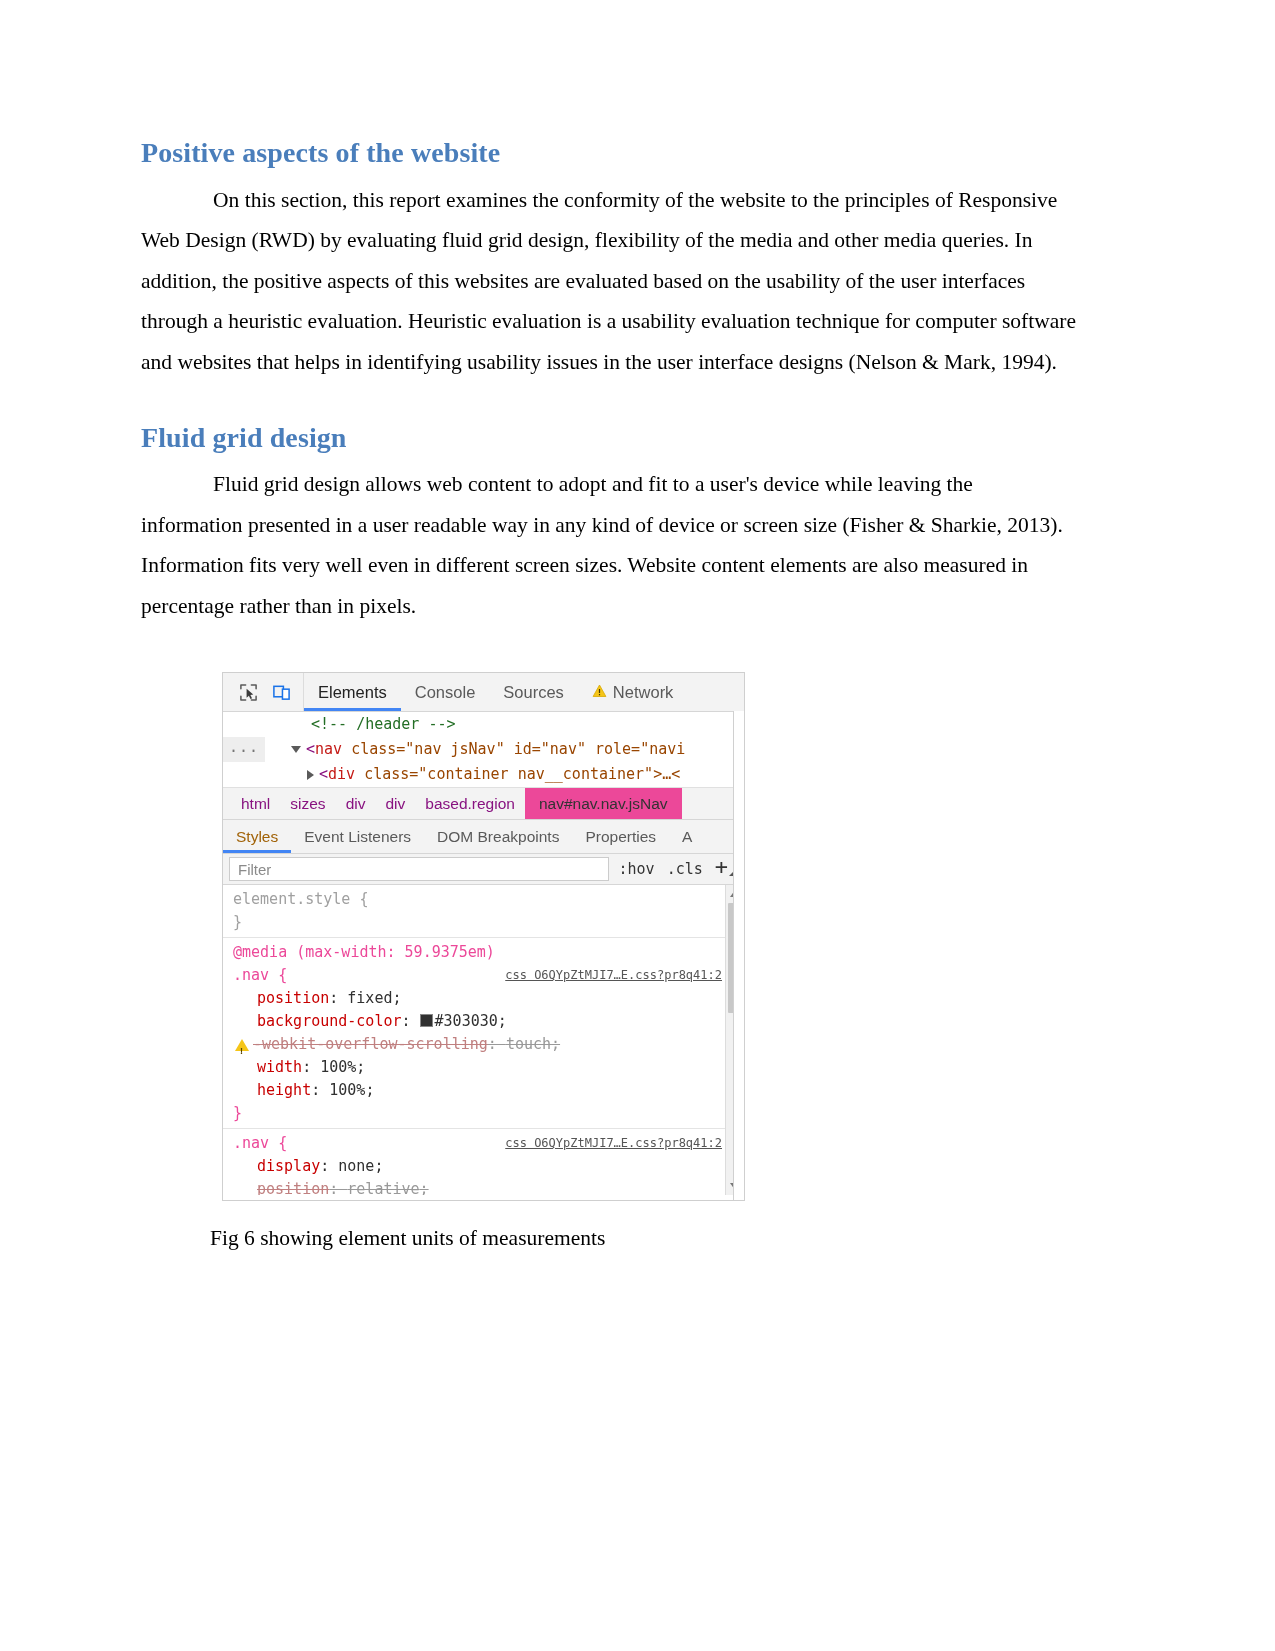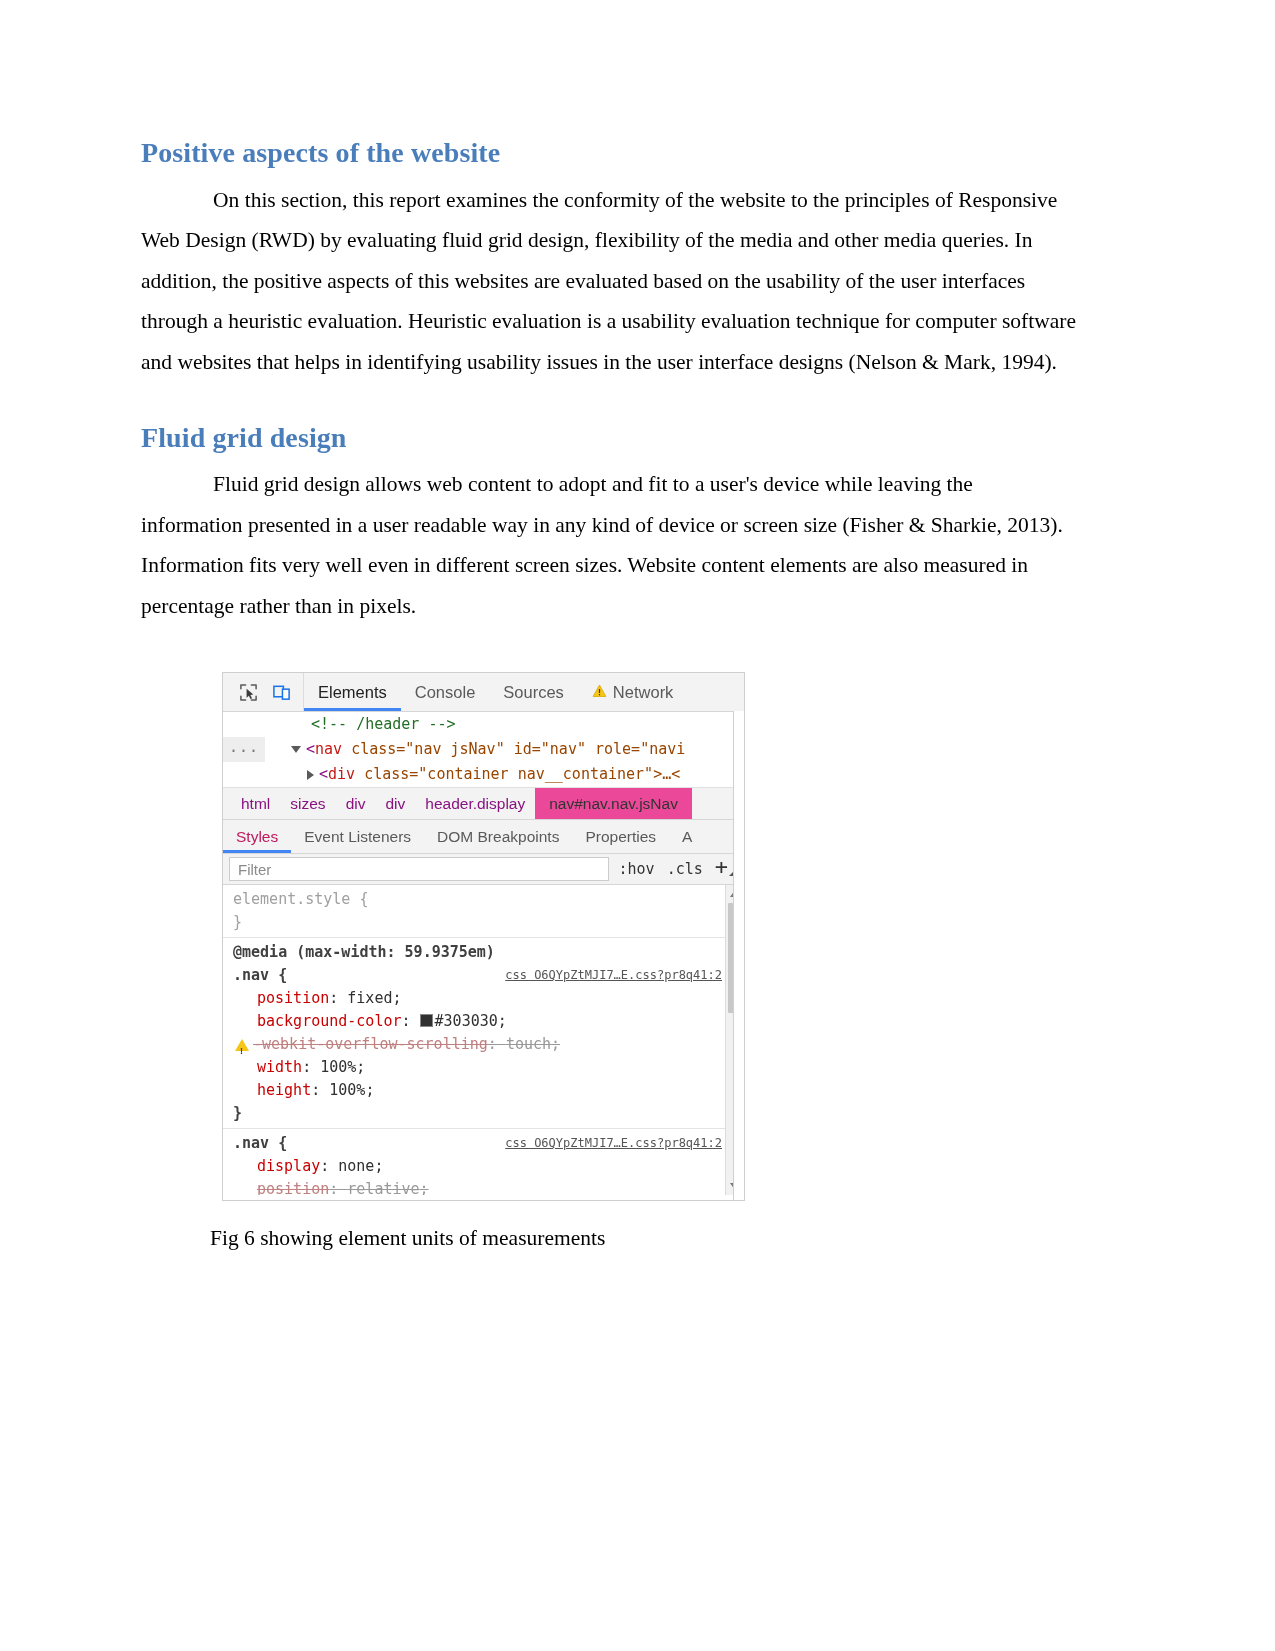--- a/index.html
+++ b/index.html
@@ -203,21 +203,21 @@
   .side-tab {
     display: flex;
     align-items: center;
     padding: 0 13px;
     font-family: "Liberation Sans", sans-serif;
     font-size: 15.5px;
     color: #5a5a5a;
     white-space: nowrap;
   }
   .side-tab.active {
-    color: #be185d;
+    color: #a16207;
     box-shadow: inset 0 -3px 0 0 #4285f4;
   }
 
   
   .dt-filterrow {
     display: flex;
     align-items: center;
     height: 30px;
     background: #f3f3f3;
     border-bottom: 1px solid #d6d6d6;
@@ -275,21 +275,21 @@
     padding: 3px 0 3px 0;
     position: relative;
   }
   .rule-line {
     white-space: nowrap;
     padding-left: 10px;
     height: 23px;
   }
   .rule-line.indent { padding-left: 34px; }
   .sel-grey { color: #a0a0a0; }
-  .sel-dark { color: #404040; font-weight: bold; }
+  .sel-dark { color: #ec4899; }
   .prop { color: #c80000; }
   .val  { color: #303030; }
   .strike { text-decoration: line-through; color: #999999; }
   .strike .prop { color: #c08080; text-decoration: line-through; }
   .src-link {
     color: #555555;
     text-decoration: underline;
     float: right;
     margin-right: 22px;
     font-size: 12px;
@@ -447,21 +447,21 @@
             <span class="tri tri-right"></span><span class="c-punc">&lt;</span><span class="c-tag">div</span><span class="c-attr"> class="container nav__container"&gt;…&lt;</span>
           </span>
         </div>
       </div>
 
       <div class="dt-crumb">
         <span class="crumb">html</span>
         <span class="crumb">sizes</span>
         <span class="crumb">div</span>
         <span class="crumb">div</span>
-        <span class="crumb">header.display</span>
+        <span class="crumb">based.region</span>
         <span class="crumb current">nav#nav.nav.jsNav</span>
       </div>
 
       <div class="dt-sidetabs">
         <div class="side-tab active">
           <span>Styles</span>
         </div>
         <div class="side-tab">
           <span>Event Listeners</span>
         </div>

